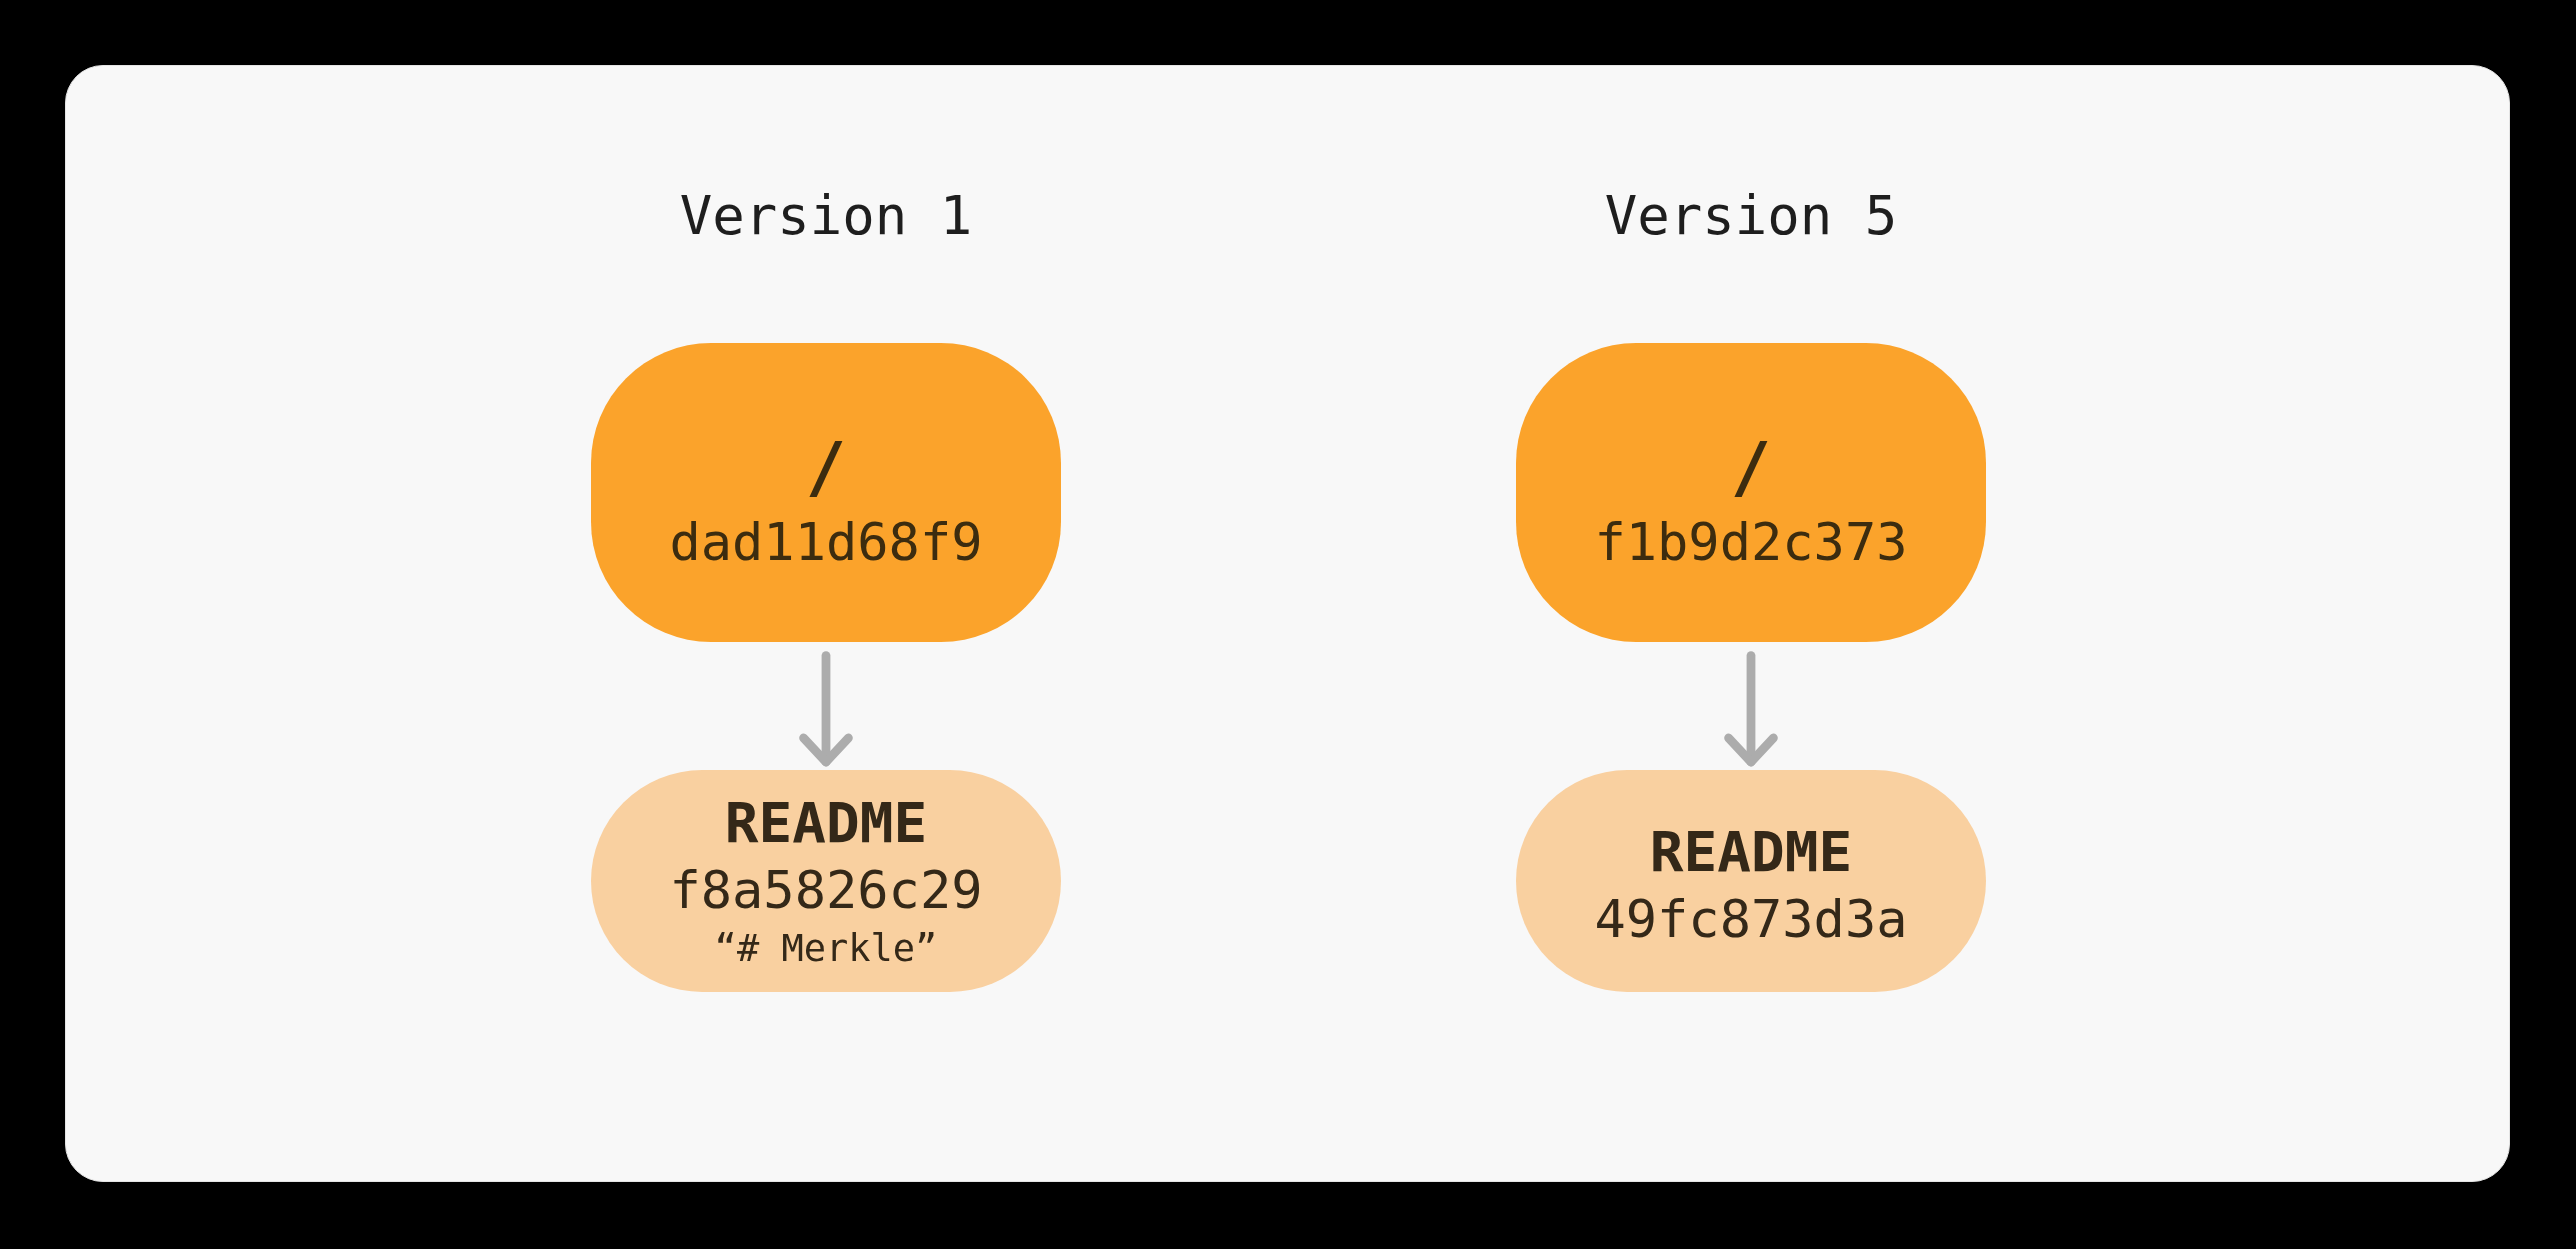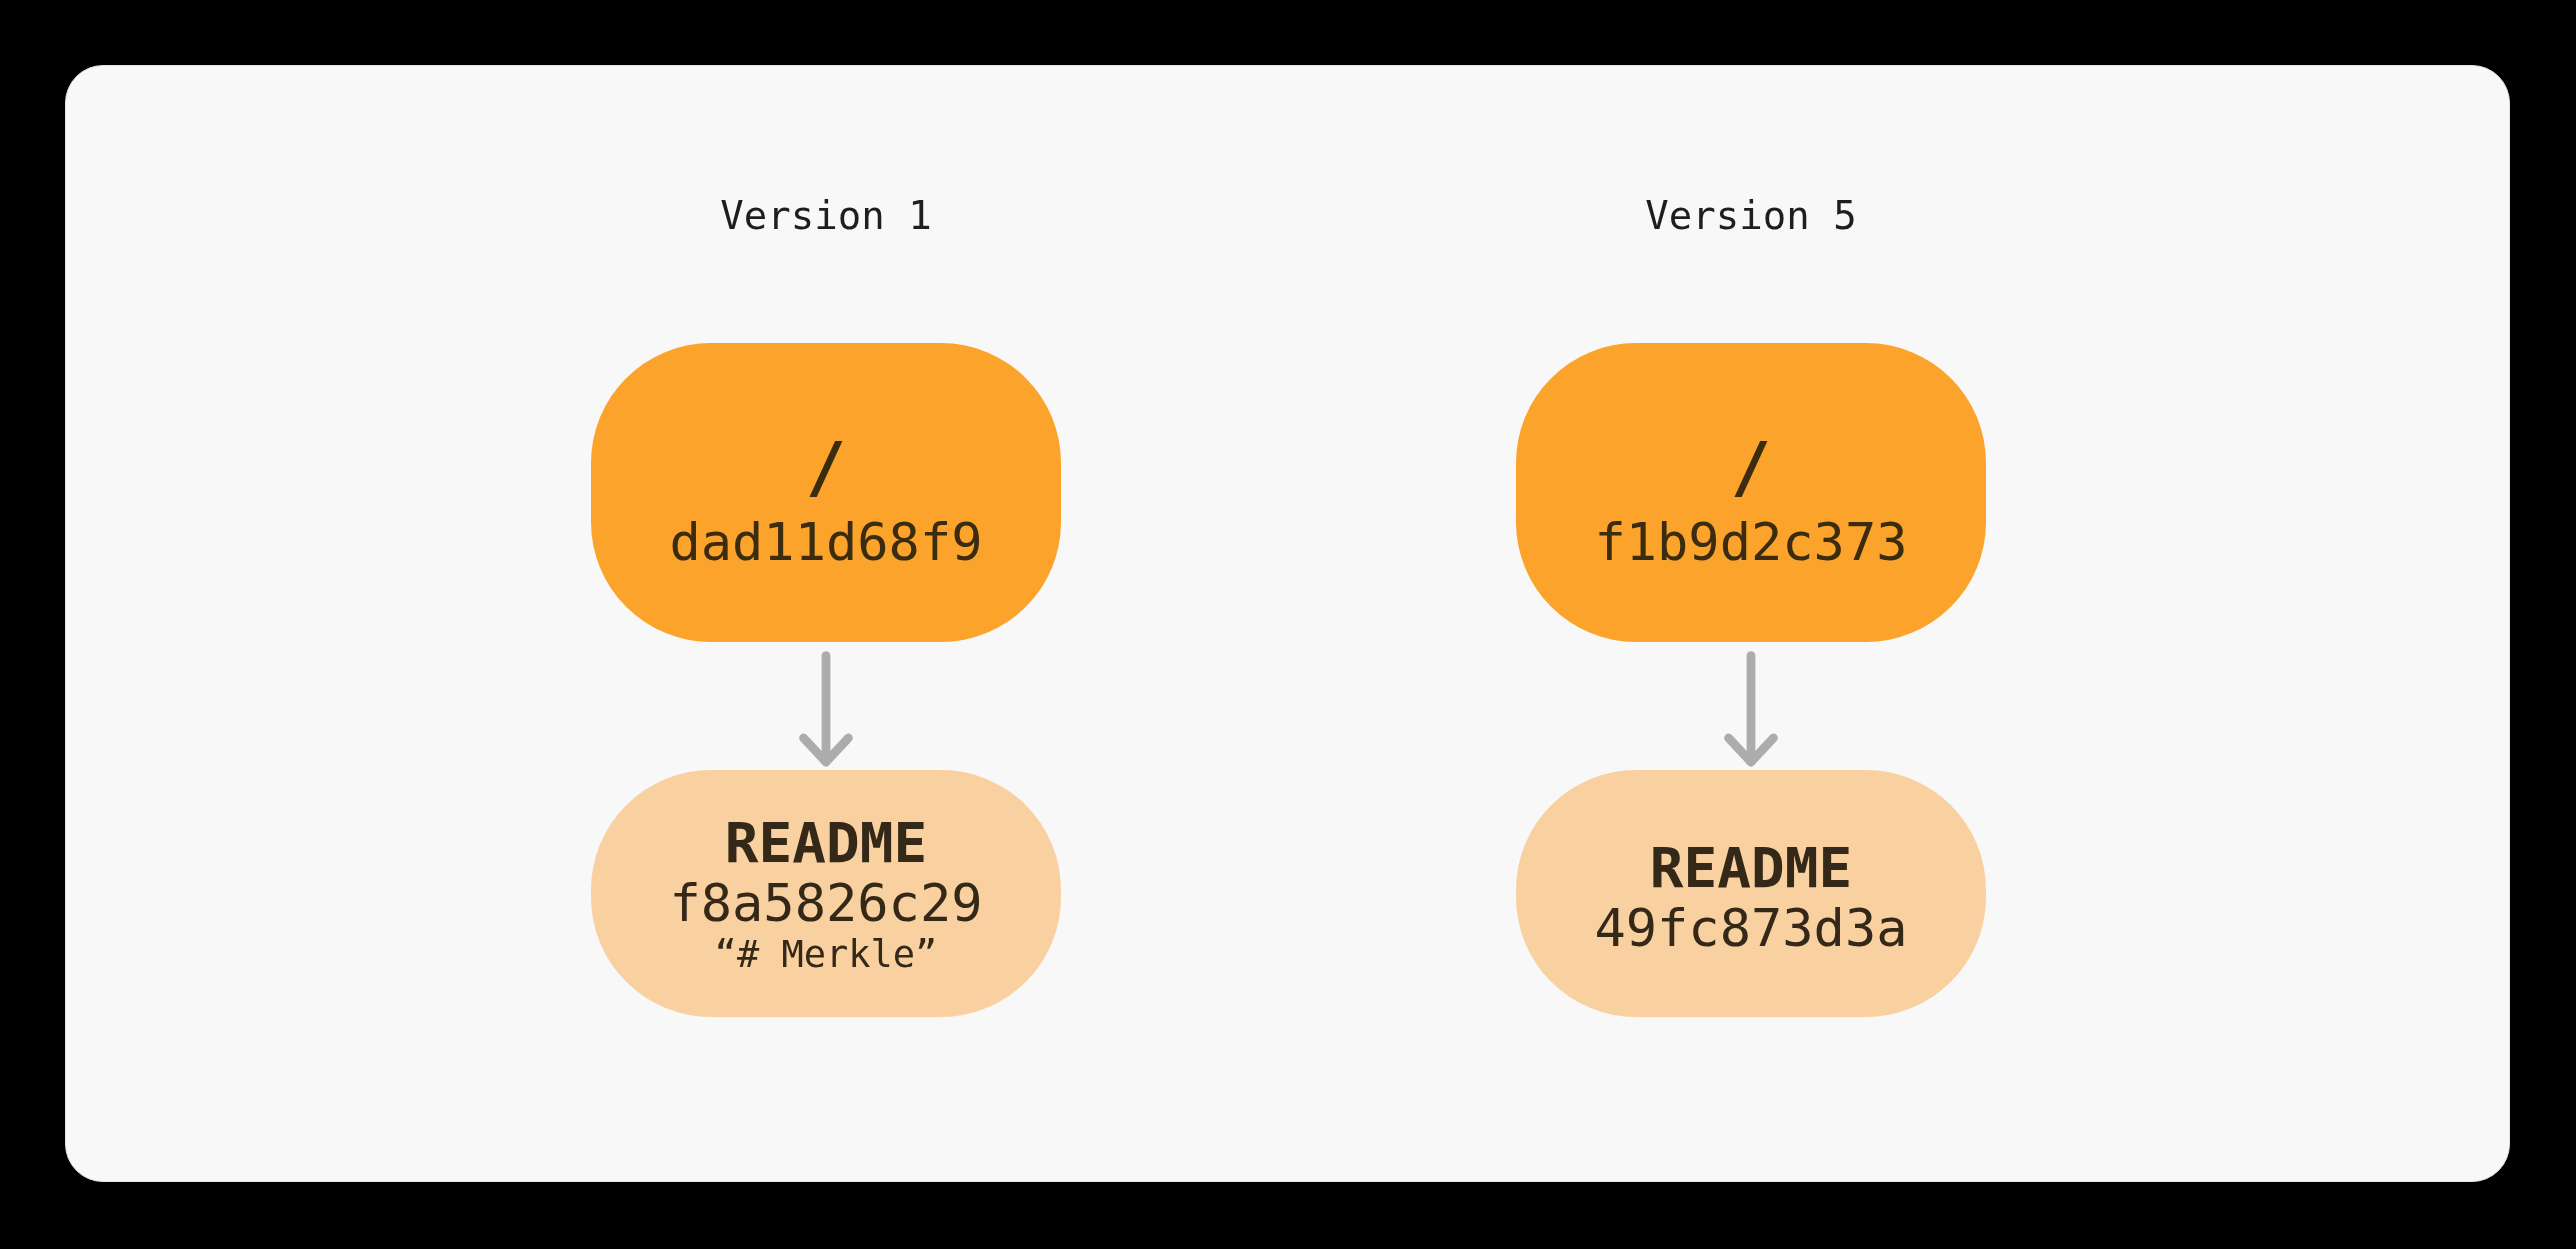--- a/index.html
+++ b/index.html
@@ -36,21 +36,21 @@
   }
   .tree-column.v1 { left: 525px; }
   .tree-column.v2 { left: 1450px; }
 
   .heading {
     position: absolute;
     top: 118px;
     left: 0;
     width: 100%;
     text-align: center;
-    font-size: 39px;
+    font-size: 54px;
     line-height: 64px;
     font-weight: 500;
     letter-spacing: 0px;
     color: var(--heading-text, #1E1E1E);
     white-space: nowrap;
   }
 
   .node {
     position: absolute;
     left: 0;
@@ -65,25 +65,25 @@
     top: 277px;
     height: 299px;
     background: var(--root-fill, #FBA32B);
     border-radius: 120px;
     padding-top: 14.3px;
     gap: 12.8px;
     color: var(--root-text, #3C2C0F);
   }
   .file-node {
     top: 704px;
-    height: 247px;
+    height: 222px;
     background: var(--file-fill, #F9D0A0);
     border-radius: 120px;
     padding-top: 0;
-    gap: 4px;
+    gap: 11px;
     color: var(--file-text, #342818);
   }
 
   .slash {
     font-size: 67px;
     line-height: 73px;
     font-weight: bold;
   }
   .file-title {
     font-size: 56px;

